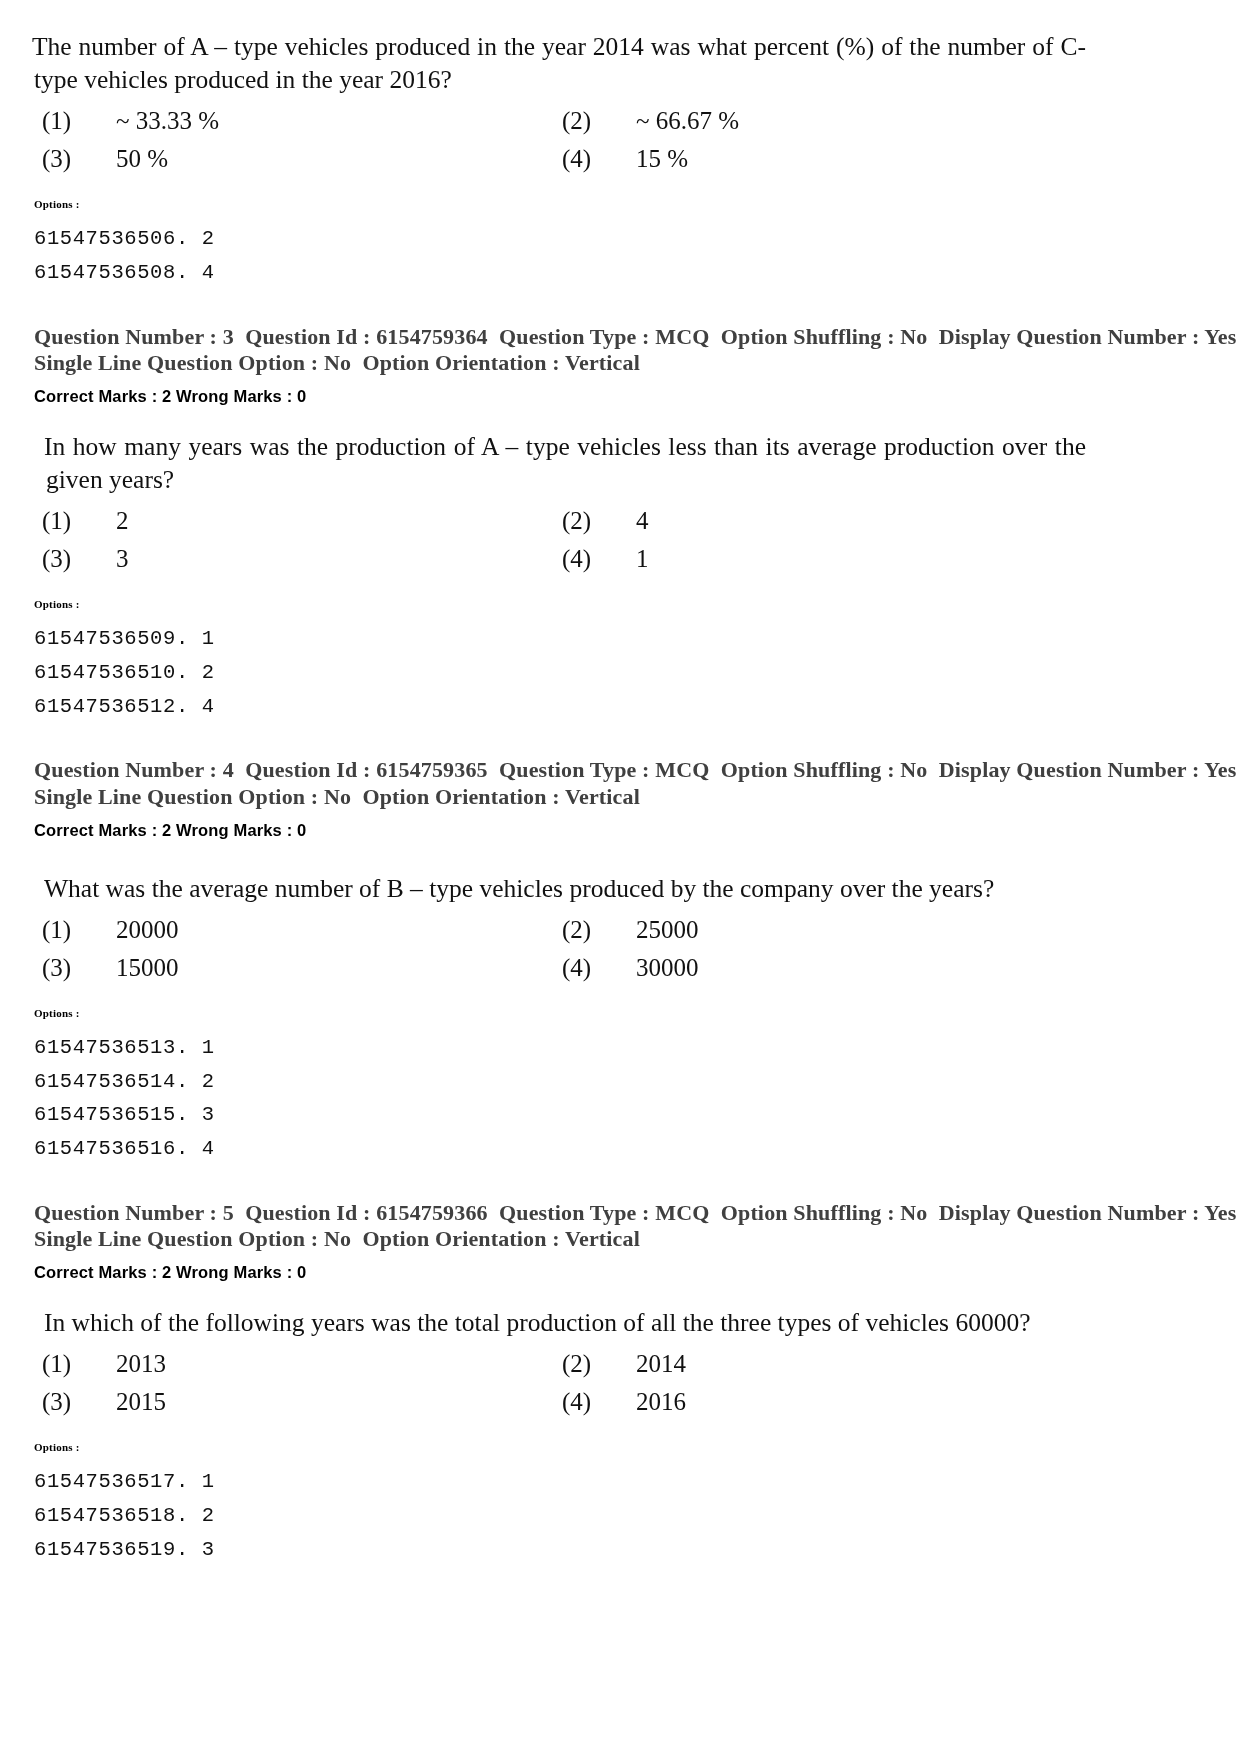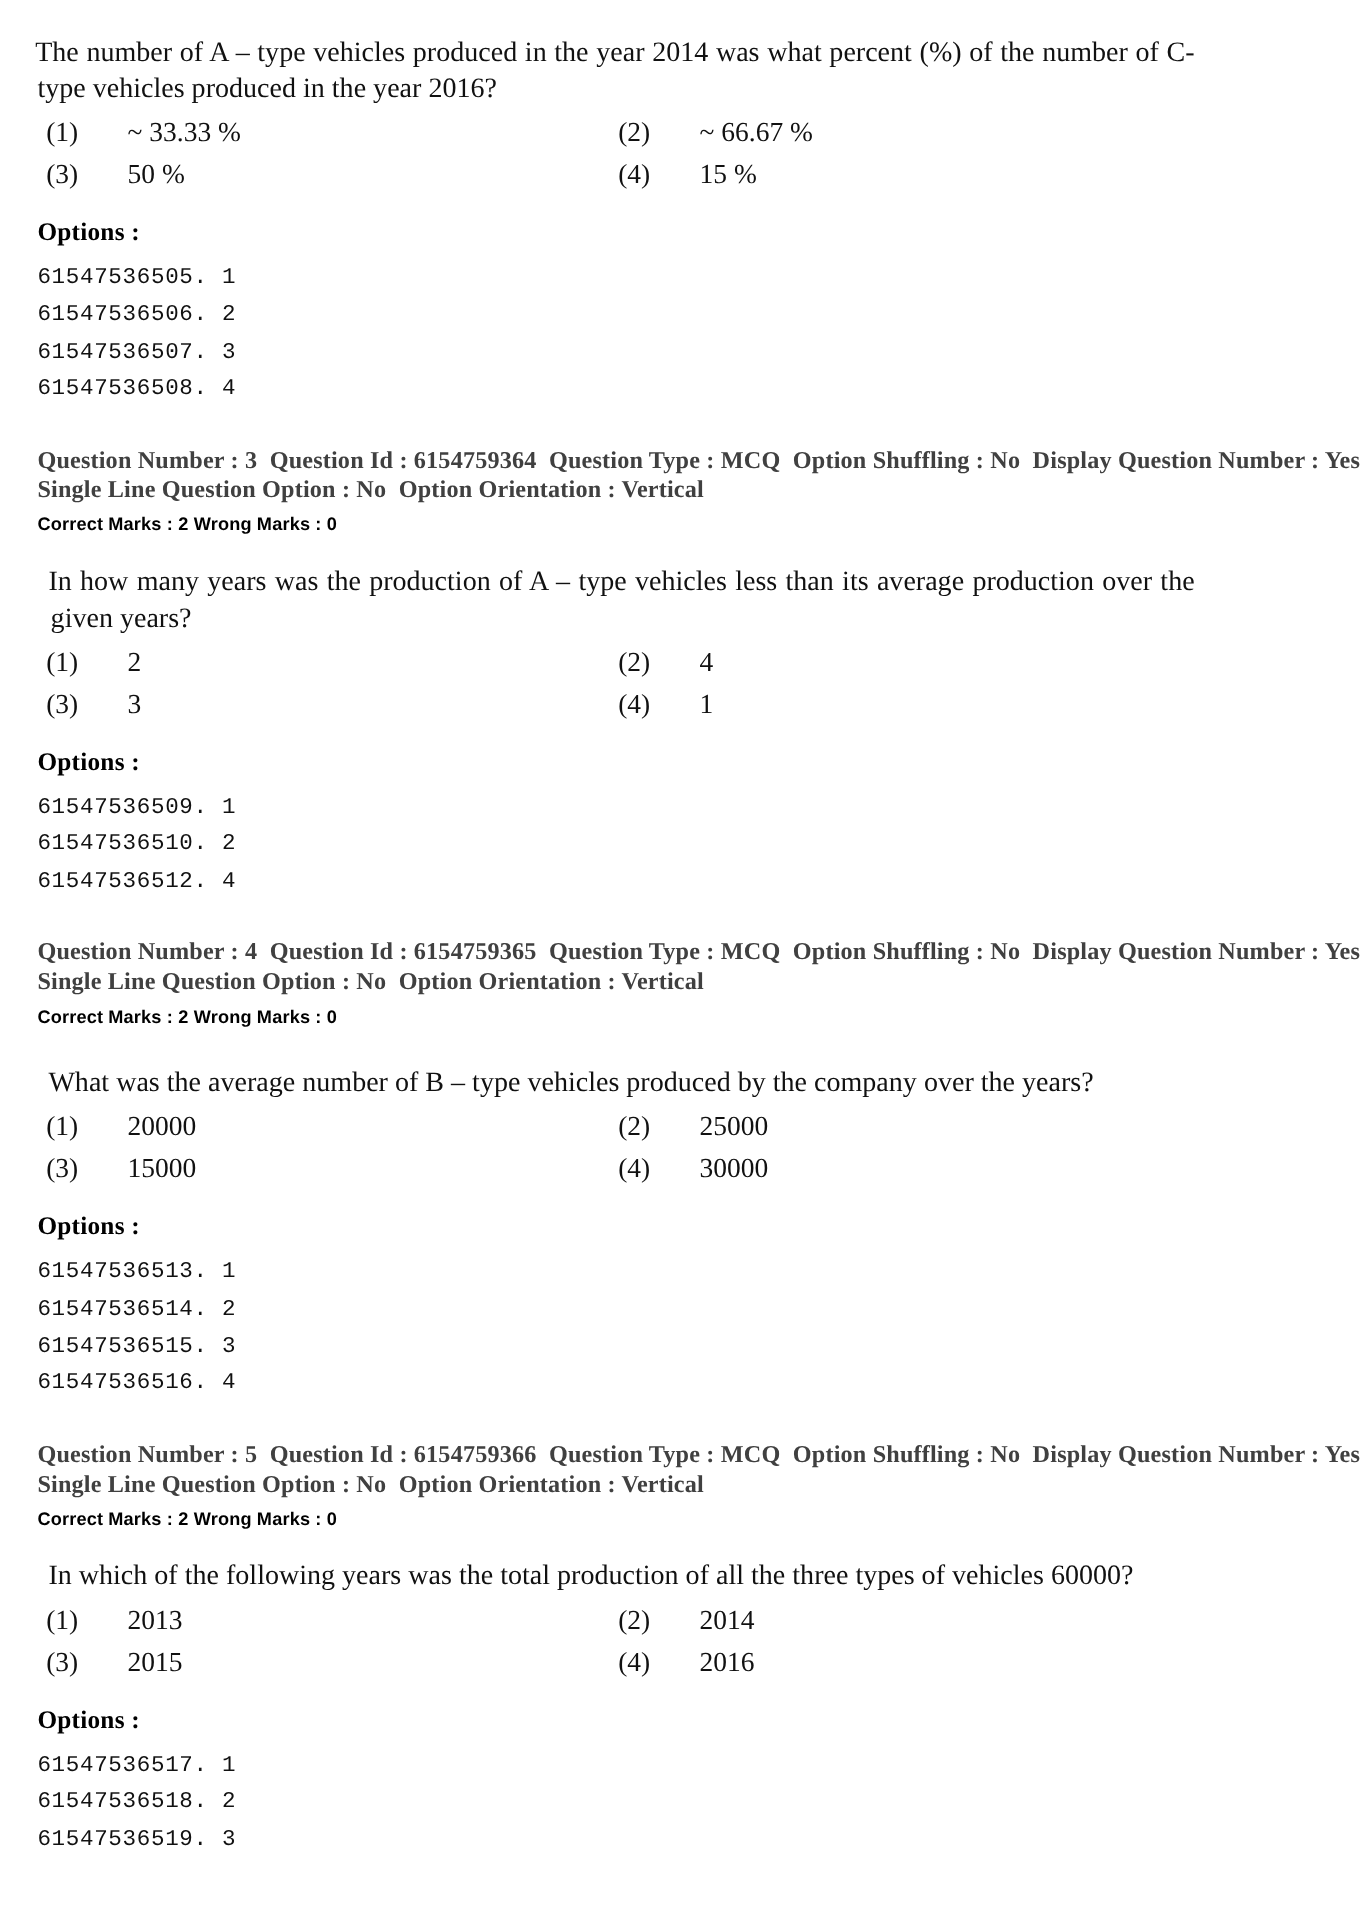--- a/index.html
+++ b/index.html
@@ -70,21 +70,21 @@
     white-space: pre;
   }
 
   
   .options-block {
     margin-top: 20px;
   }
   .options-label {
     font-family: "Liberation Serif", serif;
     font-weight: bold;
-    font-size: 23px;
+    font-size: 11px;
     letter-spacing: 0.2px;
     margin-bottom: 12px;
   }
   .option-id {
     font-family: "Liberation Mono", monospace;
     font-size: 20.5px;
     letter-spacing: 0.6px;
     line-height: 1.64;
     color: #111;
   }
@@ -139,23 +139,21 @@
           <span class="txt">50 %</span>
         </div>
         <div class="choice">
           <span class="num">(4)</span>
           <span class="txt">15 %</span>
         </div>
       </div>
 
       <div class="options-block">
         <div class="options-label">Options :</div>
-        <div class="option-id">61547536505. 1</div>
         <div class="option-id">61547536506. 2</div>
-        <div class="option-id">61547536507. 3</div>
         <div class="option-id">61547536508. 4</div>
       </div>
     </section>
 
     <section>
       <div class="meta">
         <div class="meta-line">Question Number : 3  Question Id : 6154759364  Question Type : MCQ  Option Shuffling : No  Display Question Number : Yes</div>
         <div class="meta-line">Single Line Question Option : No  Option Orientation : Vertical</div>
         <div class="meta-marks">Correct Marks : 2  Wrong Marks : 0</div>
       </div>

